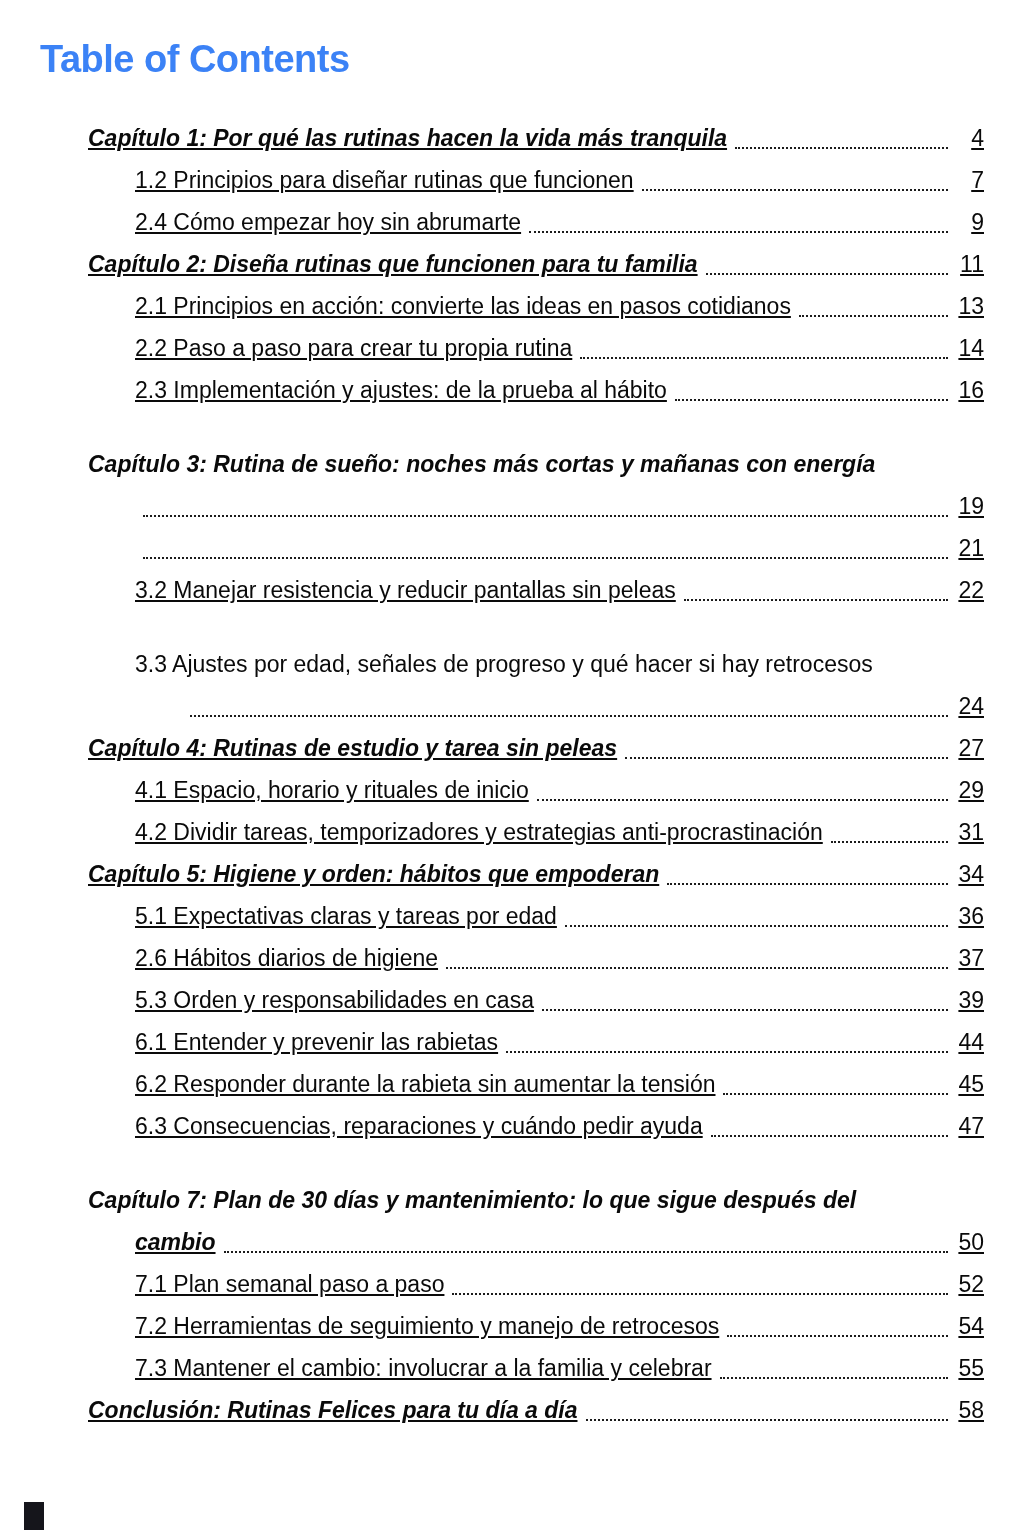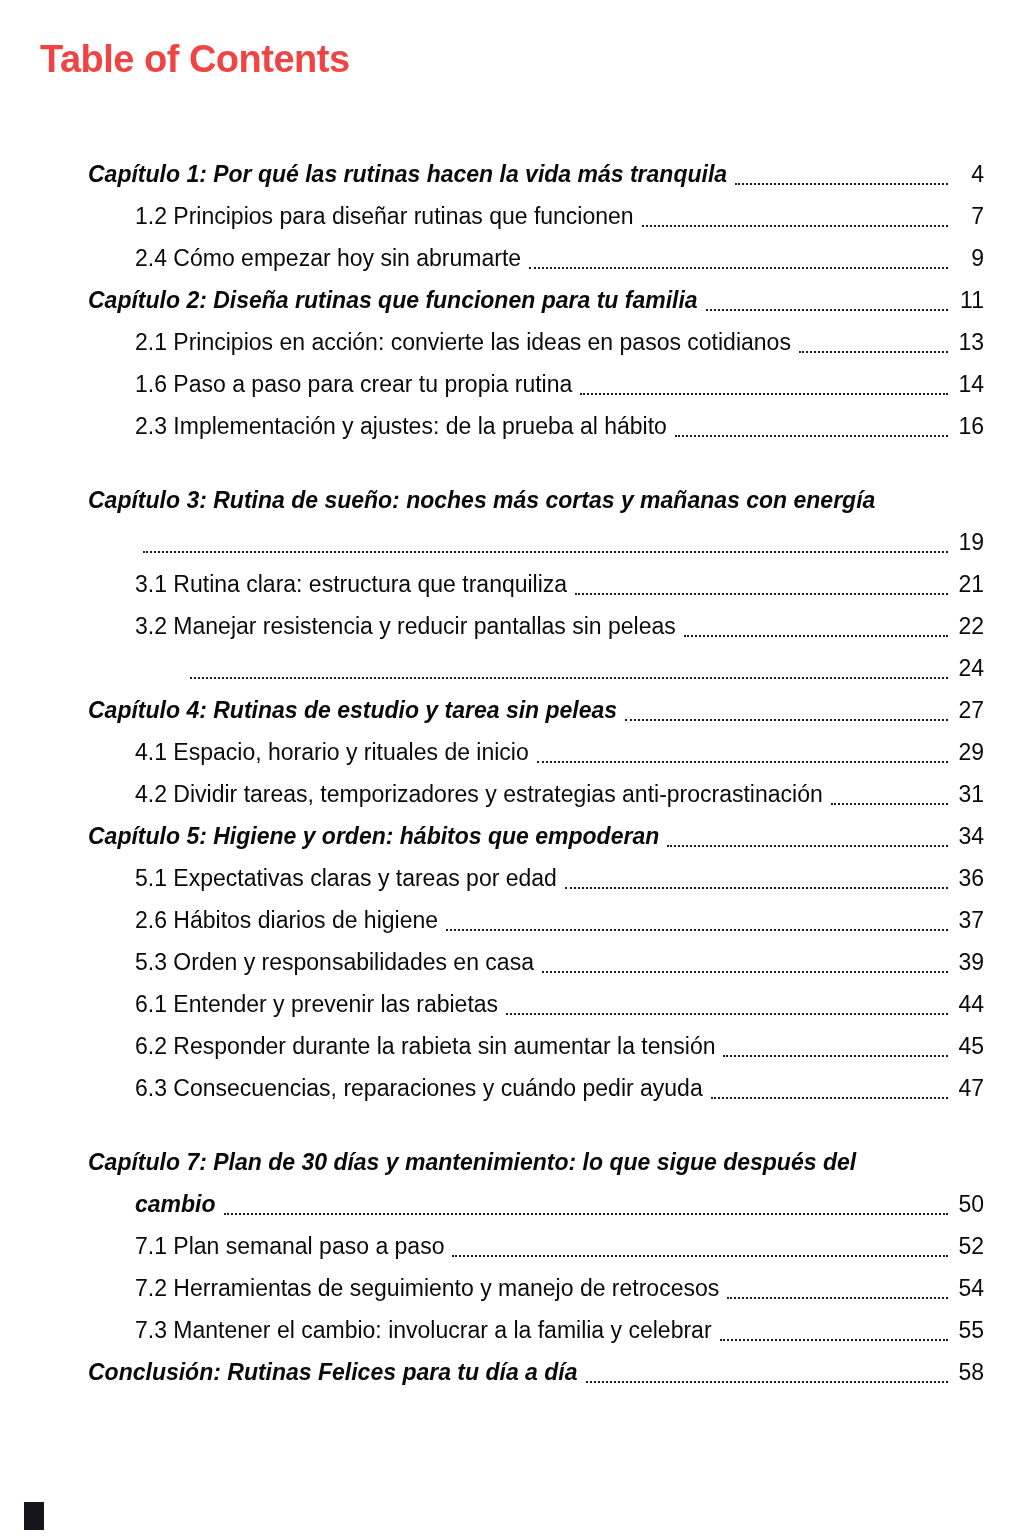--- a/index.html
+++ b/index.html
@@ -15,41 +15,42 @@
   .page {
     width: 100%;
     height: 100%;
     padding: 38px 40px 0 40px;
     position: relative;
   }
   .doc-title {
     font-size: 38px;
     font-weight: 700;
     letter-spacing: -0.5px;
-    color: #ef4444;
-    margin-bottom: 72px;
+    color: #3b82f6;
+    margin-bottom: 36px;
   }
   .toc {
     margin-left: 48px;  
     margin-right: 0;
   }
   .entry {
     font-size: 23px;
     line-height: 42px;
   }
   .entry.sub { padding-left: 47px; }   
   .entry.chapter .text,
   .entry.conclusion .text {
     font-weight: 700;
     font-style: italic;
   }
   .line1 { display: block; white-space: nowrap; margin-top: 32px; }
   .row {
     display: flex;
     align-items: flex-start;
+    text-decoration: underline;
   }
   .row.cont { padding-left: 47px; }    
   .row .text { white-space: nowrap; flex: 0 0 auto; }
   .leader {
     flex: 1 1 auto;
     min-width: 24px;
     border-bottom: 2.5px dotted #1b1b1b;
     margin: 0 8px;
     align-self: flex-end;
     margin-bottom: 10px;
@@ -113,21 +114,21 @@
 
     <span class="row">
       <span class="text">2.1 Principios en acción: convierte las ideas en pasos cotidianos</span>
       <span class="leader"></span>
       <span class="page-num">13</span>
     </span>
   </div>
       <div class="entry sub">
 
     <span class="row">
-      <span class="text">1.6 Paso a paso para crear tu propia rutina</span>
+      <span class="text">2.2 Paso a paso para crear tu propia rutina</span>
       <span class="leader"></span>
       <span class="page-num">14</span>
     </span>
   </div>
       <div class="entry sub">
 
     <span class="row">
       <span class="text">2.3 Implementación y ajustes: de la prueba al hábito</span>
       <span class="leader"></span>
       <span class="page-num">16</span>
@@ -137,34 +138,34 @@
     <span class="text line1">Capítulo 3: Rutina de sueño: noches más cortas y mañanas con energía</span>
     <span class="row cont">
 
       <span class="leader"></span>
       <span class="page-num">19</span>
     </span>
   </div>
       <div class="entry sub">
 
     <span class="row">
-      <span class="text">3.1 Rutina clara: estructura que tranquiliza</span>
       <span class="leader"></span>
       <span class="page-num">21</span>
     </span>
   </div>
       <div class="entry sub">
 
     <span class="row">
       <span class="text">3.2 Manejar resistencia y reducir pantallas sin peleas</span>
       <span class="leader"></span>
       <span class="page-num">22</span>
     </span>
   </div>
       <div class="entry sub">
+    <span class="text line1">3.3 Ajustes por edad, señales de progreso y qué hacer si hay retrocesos</span>
     <span class="row cont">
 
       <span class="leader"></span>
       <span class="page-num">24</span>
     </span>
   </div>
       <div class="entry chapter">
 
     <span class="row">
       <span class="text">Capítulo 4: Rutinas de estudio y tarea sin peleas</span>

